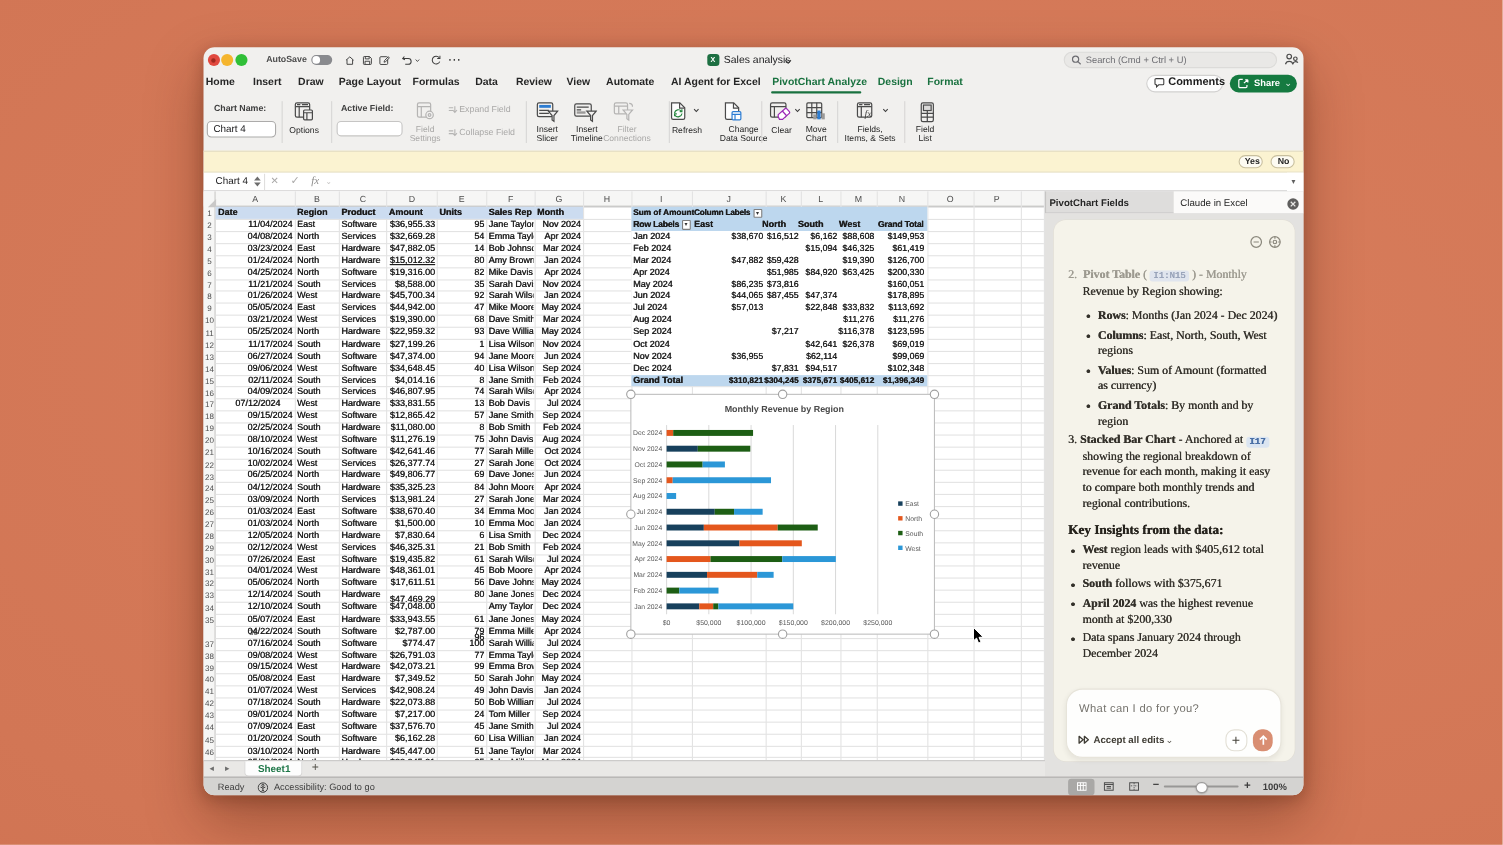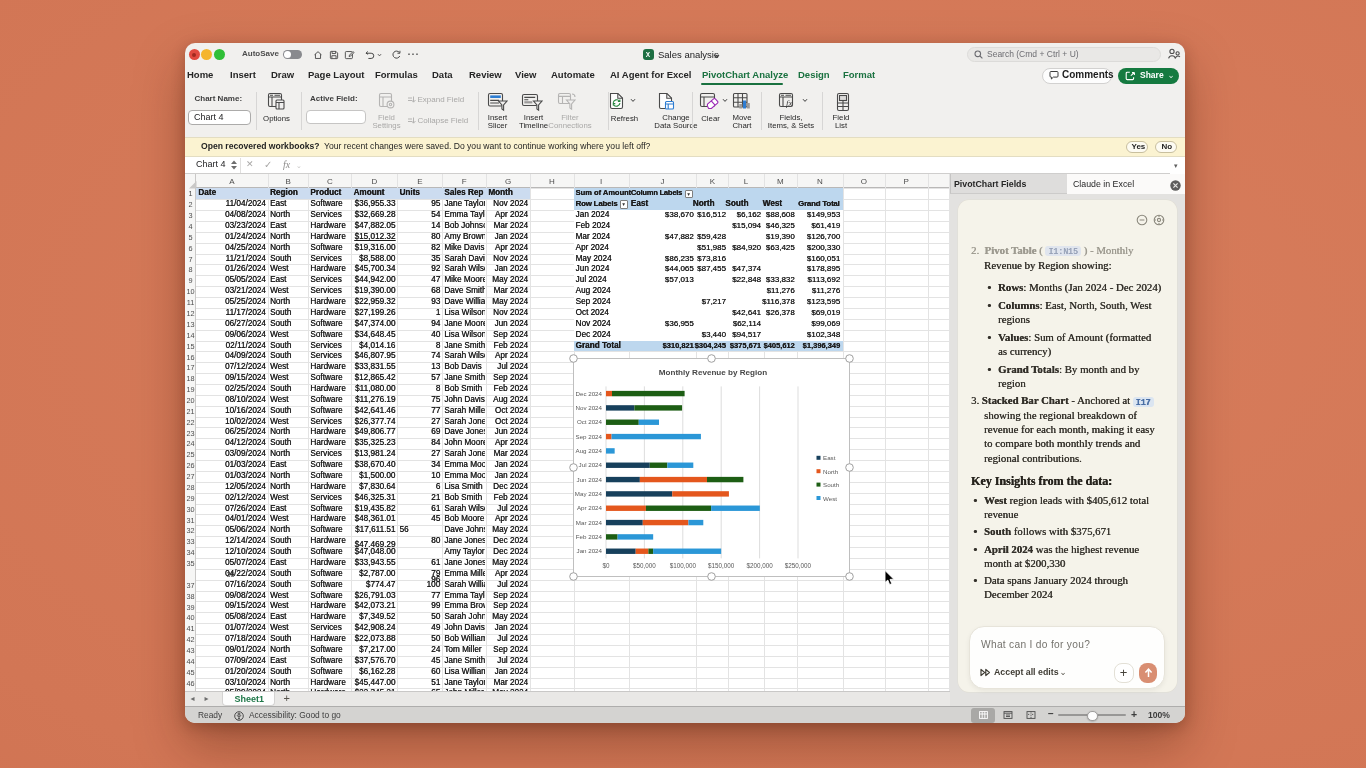--- a/index.html
+++ b/index.html
@@ -238,21 +238,20 @@
 <div style="position:absolute;left:650.0px;top:48.5px;">
       <svg width="16" height="20" viewBox="0 0 16 20" fill="none" stroke="#4a4a4a" stroke-width="1.1">
 <rect x="2.5" y="1.5" width="11" height="17" rx="1.5"></rect>
         <rect x="4.5" y="3.5" width="7" height="5" fill="#dcdbda" stroke="#4a4a4a"></rect>
         <path d="M2.5 11 H13.5 M2.5 14.5 H13.5 M8 8.5 V18.5"></path>
       </svg>
     </div>
 <div style="position:absolute;left:656.0px;top:68.9px;height:11.8px;line-height:11.8px;font-size:7.8px;color:#262626;white-space:nowrap;font-weight:500;transform:translateX(-50%);">Field</div>
 <div style="position:absolute;left:656.0px;top:77.4px;height:11.8px;line-height:11.8px;font-size:7.8px;color:#262626;white-space:nowrap;font-weight:500;transform:translateX(-50%);">List</div>
 <div style="position:absolute;left:0.0px;top:94.0px;width:1000px;height:19.5px;background:#fbf3d1;border-top:1px solid #e3ddc2;border-bottom:1px solid #e3ddc2;"></div>
-<div style="position:absolute;left:16.0px;top:97.4px;height:12.6px;line-height:12.6px;font-size:8.6px;color:#242424;white-space:nowrap;"><b>Open recovered workbooks?</b>&nbsp; Your recent changes were saved. Do you want to continue working where you left off?</div>
 <div style="position:absolute;left:941.0px;top:97.5px;width:22px;height:12.5px;border-radius:6px;background:#fdfbf2;border:1px solid #c8bf9e;"></div>
 <div style="position:absolute;left:946.5px;top:97.7px;height:12px;line-height:12px;font-size:8px;color:#242424;white-space:nowrap;font-weight:600;">Yes</div>
 <div style="position:absolute;left:970.0px;top:97.5px;width:22px;height:12.5px;border-radius:6px;background:#fdfbf2;border:1px solid #c8bf9e;"></div>
 <div style="position:absolute;left:976.5px;top:97.7px;height:12px;line-height:12px;font-size:8px;color:#242424;white-space:nowrap;font-weight:600;">No</div>
 <div style="position:absolute;left:0.0px;top:113.5px;width:1000px;height:17.5px;background:#ffffff;border-bottom:1px solid #cfcecd;"></div>
 <div style="position:absolute;left:11.0px;top:115.3px;height:13px;line-height:13px;font-size:9px;color:#1d1d1f;white-space:nowrap;">Chart 4</div>
 <div style="position:absolute;left:45.0px;top:117.0px;">
       <svg width="8" height="10" viewBox="0 0 8 10" fill="#6d6d6d">
         <path d="M4 0.5 L7 4 H1 Z"></path>
         <path d="M4 9.5 L1 6 H7 Z"></path>
@@ -505,21 +504,21 @@
 <div style="position:absolute;top:297.5px;height:10.87px;line-height:10.87px;font-size:8.2px;color:#1d1d1d;white-space:nowrap;text-shadow:0.3px 0 0 currentColor;left:213.4px;width:42.8px;overflow:hidden;padding:0 1px;text-align:right;">8</div>
 <div style="position:absolute;top:297.5px;height:10.87px;line-height:10.87px;font-size:8.2px;color:#1d1d1d;white-space:nowrap;text-shadow:0.3px 0 0 currentColor;left:258.2px;width:42.0px;overflow:hidden;padding:0 1px;">Jane Smith</div>
 <div style="position:absolute;top:297.5px;height:10.87px;line-height:10.87px;font-size:8.2px;color:#1d1d1d;white-space:nowrap;text-shadow:0.3px 0 0 currentColor;left:302.2px;width:41.9px;overflow:hidden;padding:0 1px;text-align:right;">Feb 2024</div>
 <div style="position:absolute;top:308.4px;height:10.87px;line-height:10.87px;font-size:8.2px;color:#1d1d1d;white-space:nowrap;text-shadow:0.3px 0 0 currentColor;left:12.2px;width:69.7px;overflow:hidden;padding:0 1px;text-align:right;">04/09/2024</div>
 <div style="position:absolute;top:308.4px;height:10.87px;line-height:10.87px;font-size:8.2px;color:#1d1d1d;white-space:nowrap;text-shadow:0.3px 0 0 currentColor;left:83.9px;width:38.4px;overflow:hidden;padding:0 1px;">South</div>
 <div style="position:absolute;top:308.4px;height:10.87px;line-height:10.87px;font-size:8.2px;color:#1d1d1d;white-space:nowrap;text-shadow:0.3px 0 0 currentColor;left:124.3px;width:41.1px;overflow:hidden;padding:0 1px;">Services</div>
 <div style="position:absolute;top:308.4px;height:10.87px;line-height:10.87px;font-size:8.2px;color:#1d1d1d;white-space:nowrap;text-shadow:0.3px 0 0 currentColor;left:167.4px;width:44.0px;overflow:hidden;padding:0 1px;text-align:right;">$46,807.95</div>
 <div style="position:absolute;top:308.4px;height:10.87px;line-height:10.87px;font-size:8.2px;color:#1d1d1d;white-space:nowrap;text-shadow:0.3px 0 0 currentColor;left:213.4px;width:42.8px;overflow:hidden;padding:0 1px;text-align:right;">74</div>
 <div style="position:absolute;top:308.4px;height:10.87px;line-height:10.87px;font-size:8.2px;color:#1d1d1d;white-space:nowrap;text-shadow:0.3px 0 0 currentColor;left:258.2px;width:42.0px;overflow:hidden;padding:0 1px;">Sarah Wilson</div>
 <div style="position:absolute;top:308.4px;height:10.87px;line-height:10.87px;font-size:8.2px;color:#1d1d1d;white-space:nowrap;text-shadow:0.3px 0 0 currentColor;left:302.2px;width:41.9px;overflow:hidden;padding:0 1px;text-align:right;">Apr 2024</div>
-<div style="position:absolute;top:319.2px;height:10.87px;line-height:10.87px;font-size:8.2px;color:#1d1d1d;white-space:nowrap;text-shadow:0.3px 0 0 currentColor;left:12.2px;width:69.7px;overflow:hidden;padding:0 1px;text-align:right;">07/12/2024</div>
+<div style="position:absolute;top:319.2px;height:10.87px;line-height:10.87px;font-size:8.2px;color:#1d1d1d;white-space:nowrap;text-shadow:0.3px 0 0 currentColor;left:12.2px;width:69.7px;overflow:hidden;padding:0 12px;text-align:right;">07/12/2024</div>
 <div style="position:absolute;top:319.2px;height:10.87px;line-height:10.87px;font-size:8.2px;color:#1d1d1d;white-space:nowrap;text-shadow:0.3px 0 0 currentColor;left:83.9px;width:38.4px;overflow:hidden;padding:0 1px;">West</div>
 <div style="position:absolute;top:319.2px;height:10.87px;line-height:10.87px;font-size:8.2px;color:#1d1d1d;white-space:nowrap;text-shadow:0.3px 0 0 currentColor;left:124.3px;width:41.1px;overflow:hidden;padding:0 1px;">Hardware</div>
 <div style="position:absolute;top:319.2px;height:10.87px;line-height:10.87px;font-size:8.2px;color:#1d1d1d;white-space:nowrap;text-shadow:0.3px 0 0 currentColor;left:167.4px;width:44.0px;overflow:hidden;padding:0 1px;text-align:right;">$33,831.55</div>
 <div style="position:absolute;top:319.2px;height:10.87px;line-height:10.87px;font-size:8.2px;color:#1d1d1d;white-space:nowrap;text-shadow:0.3px 0 0 currentColor;left:213.4px;width:42.8px;overflow:hidden;padding:0 1px;text-align:right;">13</div>
 <div style="position:absolute;top:319.2px;height:10.87px;line-height:10.87px;font-size:8.2px;color:#1d1d1d;white-space:nowrap;text-shadow:0.3px 0 0 currentColor;left:258.2px;width:42.0px;overflow:hidden;padding:0 1px;">Bob Davis</div>
 <div style="position:absolute;top:319.2px;height:10.87px;line-height:10.87px;font-size:8.2px;color:#1d1d1d;white-space:nowrap;text-shadow:0.3px 0 0 currentColor;left:302.2px;width:41.9px;overflow:hidden;padding:0 1px;text-align:right;">Jul 2024</div>
 <div style="position:absolute;top:330.1px;height:10.87px;line-height:10.87px;font-size:8.2px;color:#1d1d1d;white-space:nowrap;text-shadow:0.3px 0 0 currentColor;left:12.2px;width:69.7px;overflow:hidden;padding:0 1px;text-align:right;">09/15/2024</div>
 <div style="position:absolute;top:330.1px;height:10.87px;line-height:10.87px;font-size:8.2px;color:#1d1d1d;white-space:nowrap;text-shadow:0.3px 0 0 currentColor;left:83.9px;width:38.4px;overflow:hidden;padding:0 1px;">West</div>
 <div style="position:absolute;top:330.1px;height:10.87px;line-height:10.87px;font-size:8.2px;color:#1d1d1d;white-space:nowrap;text-shadow:0.3px 0 0 currentColor;left:124.3px;width:41.1px;overflow:hidden;padding:0 1px;">Software</div>
 <div style="position:absolute;top:330.1px;height:10.87px;line-height:10.87px;font-size:8.2px;color:#1d1d1d;white-space:nowrap;text-shadow:0.3px 0 0 currentColor;left:167.4px;width:44.0px;overflow:hidden;padding:0 1px;text-align:right;">$12,865.42</div>
@@ -614,21 +613,21 @@
 <div style="position:absolute;top:471.4px;height:10.87px;line-height:10.87px;font-size:8.2px;color:#1d1d1d;white-space:nowrap;text-shadow:0.3px 0 0 currentColor;left:83.9px;width:38.4px;overflow:hidden;padding:0 1px;">West</div>
 <div style="position:absolute;top:471.4px;height:10.87px;line-height:10.87px;font-size:8.2px;color:#1d1d1d;white-space:nowrap;text-shadow:0.3px 0 0 currentColor;left:124.3px;width:41.1px;overflow:hidden;padding:0 1px;">Hardware</div>
 <div style="position:absolute;top:471.4px;height:10.87px;line-height:10.87px;font-size:8.2px;color:#1d1d1d;white-space:nowrap;text-shadow:0.3px 0 0 currentColor;left:167.4px;width:44.0px;overflow:hidden;padding:0 1px;text-align:right;">$48,361.01</div>
 <div style="position:absolute;top:471.4px;height:10.87px;line-height:10.87px;font-size:8.2px;color:#1d1d1d;white-space:nowrap;text-shadow:0.3px 0 0 currentColor;left:213.4px;width:42.8px;overflow:hidden;padding:0 1px;text-align:right;">45</div>
 <div style="position:absolute;top:471.4px;height:10.87px;line-height:10.87px;font-size:8.2px;color:#1d1d1d;white-space:nowrap;text-shadow:0.3px 0 0 currentColor;left:258.2px;width:42.0px;overflow:hidden;padding:0 1px;">Bob Moore</div>
 <div style="position:absolute;top:471.4px;height:10.87px;line-height:10.87px;font-size:8.2px;color:#1d1d1d;white-space:nowrap;text-shadow:0.3px 0 0 currentColor;left:302.2px;width:41.9px;overflow:hidden;padding:0 1px;text-align:right;">Apr 2024</div>
 <div style="position:absolute;top:482.3px;height:10.87px;line-height:10.87px;font-size:8.2px;color:#1d1d1d;white-space:nowrap;text-shadow:0.3px 0 0 currentColor;left:12.2px;width:69.7px;overflow:hidden;padding:0 1px;text-align:right;">05/06/2024</div>
 <div style="position:absolute;top:482.3px;height:10.87px;line-height:10.87px;font-size:8.2px;color:#1d1d1d;white-space:nowrap;text-shadow:0.3px 0 0 currentColor;left:83.9px;width:38.4px;overflow:hidden;padding:0 1px;">North</div>
 <div style="position:absolute;top:482.3px;height:10.87px;line-height:10.87px;font-size:8.2px;color:#1d1d1d;white-space:nowrap;text-shadow:0.3px 0 0 currentColor;left:124.3px;width:41.1px;overflow:hidden;padding:0 1px;">Software</div>
 <div style="position:absolute;top:482.3px;height:10.87px;line-height:10.87px;font-size:8.2px;color:#1d1d1d;white-space:nowrap;text-shadow:0.3px 0 0 currentColor;left:167.4px;width:44.0px;overflow:hidden;padding:0 1px;text-align:right;">$17,611.51</div>
-<div style="position:absolute;top:482.3px;height:10.87px;line-height:10.87px;font-size:8.2px;color:#1d1d1d;white-space:nowrap;text-shadow:0.3px 0 0 currentColor;left:213.4px;width:42.8px;overflow:hidden;padding:0 1px;">56</div>
+<div style="position:absolute;top:482.3px;height:10.87px;line-height:10.87px;font-size:8.2px;color:#1d1d1d;white-space:nowrap;text-shadow:0.3px 0 0 currentColor;left:213.4px;width:42.8px;overflow:hidden;padding:0 1px;text-align:right;">56</div>
 <div style="position:absolute;top:482.3px;height:10.87px;line-height:10.87px;font-size:8.2px;color:#1d1d1d;white-space:nowrap;text-shadow:0.3px 0 0 currentColor;left:258.2px;width:42.0px;overflow:hidden;padding:0 1px;">Dave Johnson</div>
 <div style="position:absolute;top:482.3px;height:10.87px;line-height:10.87px;font-size:8.2px;color:#1d1d1d;white-space:nowrap;text-shadow:0.3px 0 0 currentColor;left:302.2px;width:41.9px;overflow:hidden;padding:0 1px;text-align:right;">May 2024</div>
 <div style="position:absolute;top:493.1px;height:10.87px;line-height:10.87px;font-size:8.2px;color:#1d1d1d;white-space:nowrap;text-shadow:0.3px 0 0 currentColor;left:12.2px;width:69.7px;overflow:hidden;padding:0 1px;text-align:right;">12/14/2024</div>
 <div style="position:absolute;top:493.1px;height:10.87px;line-height:10.87px;font-size:8.2px;color:#1d1d1d;white-space:nowrap;text-shadow:0.3px 0 0 currentColor;left:83.9px;width:38.4px;overflow:hidden;padding:0 1px;">South</div>
 <div style="position:absolute;top:493.1px;height:10.87px;line-height:10.87px;font-size:8.2px;color:#1d1d1d;white-space:nowrap;text-shadow:0.3px 0 0 currentColor;left:124.3px;width:41.1px;overflow:hidden;padding:0 1px;">Hardware</div>
 <div style="position:absolute;top:493.1px;height:10.87px;line-height:10.87px;font-size:8.2px;color:#1d1d1d;white-space:nowrap;text-shadow:0.3px 0 0 currentColor;left:167.4px;width:44.0px;overflow:hidden;padding:4px 1px;text-align:right;">$47,469.29</div>
 <div style="position:absolute;top:493.1px;height:10.87px;line-height:10.87px;font-size:8.2px;color:#1d1d1d;white-space:nowrap;text-shadow:0.3px 0 0 currentColor;left:213.4px;width:42.8px;overflow:hidden;padding:0 1px;text-align:right;">80</div>
 <div style="position:absolute;top:493.1px;height:10.87px;line-height:10.87px;font-size:8.2px;color:#1d1d1d;white-space:nowrap;text-shadow:0.3px 0 0 currentColor;left:258.2px;width:42.0px;overflow:hidden;padding:0 1px;">Jane Jones</div>
 <div style="position:absolute;top:493.1px;height:10.87px;line-height:10.87px;font-size:8.2px;color:#1d1d1d;white-space:nowrap;text-shadow:0.3px 0 0 currentColor;left:302.2px;width:41.9px;overflow:hidden;padding:0 1px;text-align:right;">Dec 2024</div>
 <div style="position:absolute;top:504.0px;height:10.87px;line-height:10.87px;font-size:8.2px;color:#1d1d1d;white-space:nowrap;text-shadow:0.3px 0 0 currentColor;left:12.2px;width:69.7px;overflow:hidden;padding:0 1px;text-align:right;">12/10/2024</div>
@@ -787,21 +786,21 @@
 <div style="position:absolute;top:254.0px;height:10.87px;line-height:10.87px;font-size:8px;color:#1d1d1d;white-space:nowrap;text-shadow:0.3px 0 0 currentColor;right:344.9px;text-align:center;">$123,595</div>
 <div style="position:absolute;top:264.9px;height:10.87px;line-height:10.87px;font-size:8.2px;color:#1d1d1d;white-space:nowrap;text-shadow:0.3px 0 0 currentColor;left:389.5px;width:53.3px;overflow:hidden;padding:0 1px;">Oct 2024</div>
 <div style="position:absolute;top:264.9px;height:10.87px;line-height:10.87px;font-size:8px;color:#1d1d1d;white-space:nowrap;text-shadow:0.3px 0 0 currentColor;right:424.0px;text-align:right;">$42,641</div>
 <div style="position:absolute;top:264.9px;height:10.87px;line-height:10.87px;font-size:8px;color:#1d1d1d;white-space:nowrap;text-shadow:0.3px 0 0 currentColor;right:390.3px;text-align:right;">$26,378</div>
 <div style="position:absolute;top:264.9px;height:10.87px;line-height:10.87px;font-size:8px;color:#1d1d1d;white-space:nowrap;text-shadow:0.3px 0 0 currentColor;right:344.9px;text-align:right;">$69,019</div>
 <div style="position:absolute;top:275.7px;height:10.87px;line-height:10.87px;font-size:8.2px;color:#1d1d1d;white-space:nowrap;text-shadow:0.3px 0 0 currentColor;left:389.5px;width:53.3px;overflow:hidden;padding:0 1px;">Nov 2024</div>
 <div style="position:absolute;top:275.7px;height:10.87px;line-height:10.87px;font-size:8px;color:#1d1d1d;white-space:nowrap;text-shadow:0.3px 0 0 currentColor;right:491.3px;text-align:right;">$36,955</div>
 <div style="position:absolute;top:275.7px;height:10.87px;line-height:10.87px;font-size:8px;color:#1d1d1d;white-space:nowrap;text-shadow:0.3px 0 0 currentColor;right:424.0px;text-align:right;">$62,114</div>
 <div style="position:absolute;top:275.7px;height:10.87px;line-height:10.87px;font-size:8px;color:#1d1d1d;white-space:nowrap;text-shadow:0.3px 0 0 currentColor;right:344.9px;text-align:right;">$99,069</div>
 <div style="position:absolute;top:286.6px;height:10.87px;line-height:10.87px;font-size:8.2px;color:#1d1d1d;white-space:nowrap;text-shadow:0.3px 0 0 currentColor;left:389.5px;width:53.3px;overflow:hidden;padding:0 1px;">Dec 2024</div>
-<div style="position:absolute;top:286.6px;height:10.87px;line-height:10.87px;font-size:8px;color:#1d1d1d;white-space:nowrap;text-shadow:0.3px 0 0 currentColor;right:459.1px;text-align:right;">$3,440</div>
+<div style="position:absolute;top:286.6px;height:10.87px;line-height:10.87px;font-size:8px;color:#1d1d1d;white-space:nowrap;text-shadow:0.3px 0 0 currentColor;right:459.1px;text-align:right;">$7,831</div>
 <div style="position:absolute;top:286.6px;height:10.87px;line-height:10.87px;font-size:8px;color:#1d1d1d;white-space:nowrap;text-shadow:0.3px 0 0 currentColor;right:424.0px;text-align:right;">$94,517</div>
 <div style="position:absolute;top:286.6px;height:10.87px;line-height:10.87px;font-size:8px;color:#1d1d1d;white-space:nowrap;text-shadow:0.3px 0 0 currentColor;right:344.9px;text-align:right;">$102,348</div>
 <div style="position:absolute;top:297.5px;height:10.87px;line-height:10.87px;font-size:8.2px;color:#1d1d1d;white-space:nowrap;text-shadow:0.3px 0 0 currentColor;left:389.5px;width:53.3px;overflow:hidden;padding:0 1px;font-weight:700;">Grand Total</div>
 <div style="position:absolute;top:297.5px;height:10.87px;line-height:10.87px;font-size:7.5px;color:#1d1d1d;white-space:nowrap;text-shadow:0.3px 0 0 currentColor;right:491.3px;text-align:right;font-weight:700;">$310,821</div>
 <div style="position:absolute;top:297.5px;height:10.87px;line-height:10.87px;font-size:7.5px;color:#1d1d1d;white-space:nowrap;text-shadow:0.3px 0 0 currentColor;right:459.1px;text-align:right;font-weight:700;">$304,245</div>
 <div style="position:absolute;top:297.5px;height:10.87px;line-height:10.87px;font-size:7.5px;color:#1d1d1d;white-space:nowrap;text-shadow:0.3px 0 0 currentColor;right:424.0px;text-align:right;font-weight:700;">$375,671</div>
 <div style="position:absolute;top:297.5px;height:10.87px;line-height:10.87px;font-size:7.5px;color:#1d1d1d;white-space:nowrap;text-shadow:0.3px 0 0 currentColor;right:390.3px;text-align:right;font-weight:700;">$405,612</div>
 <div style="position:absolute;top:297.5px;height:10.87px;line-height:10.87px;font-size:7.5px;color:#1d1d1d;white-space:nowrap;text-shadow:0.3px 0 0 currentColor;right:344.9px;text-align:right;font-weight:700;">$1,396,349</div>
 <div style="position:absolute;left:388.0px;top:315.0px;width:277px;height:219px;">
       <svg width="277" height="219" viewBox="0 0 277 219" style="overflow:visible;font-family:'Liberation Sans',sans-serif;">

